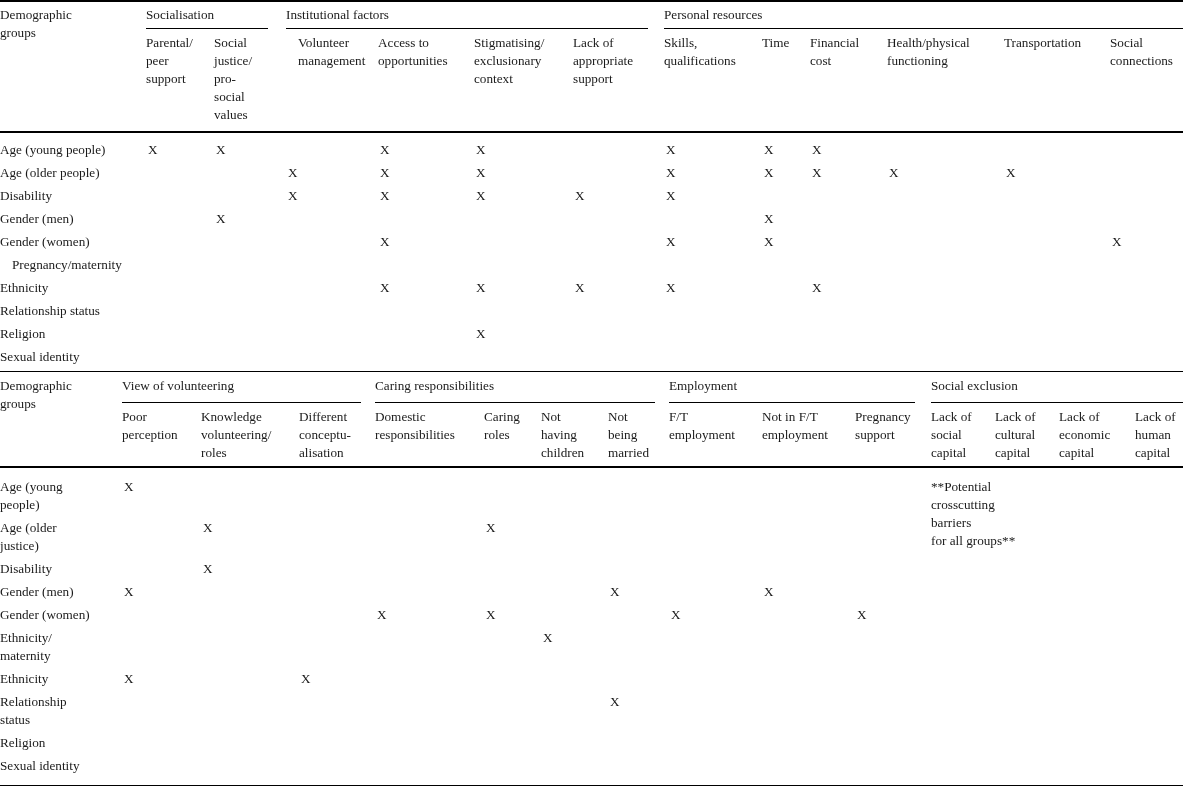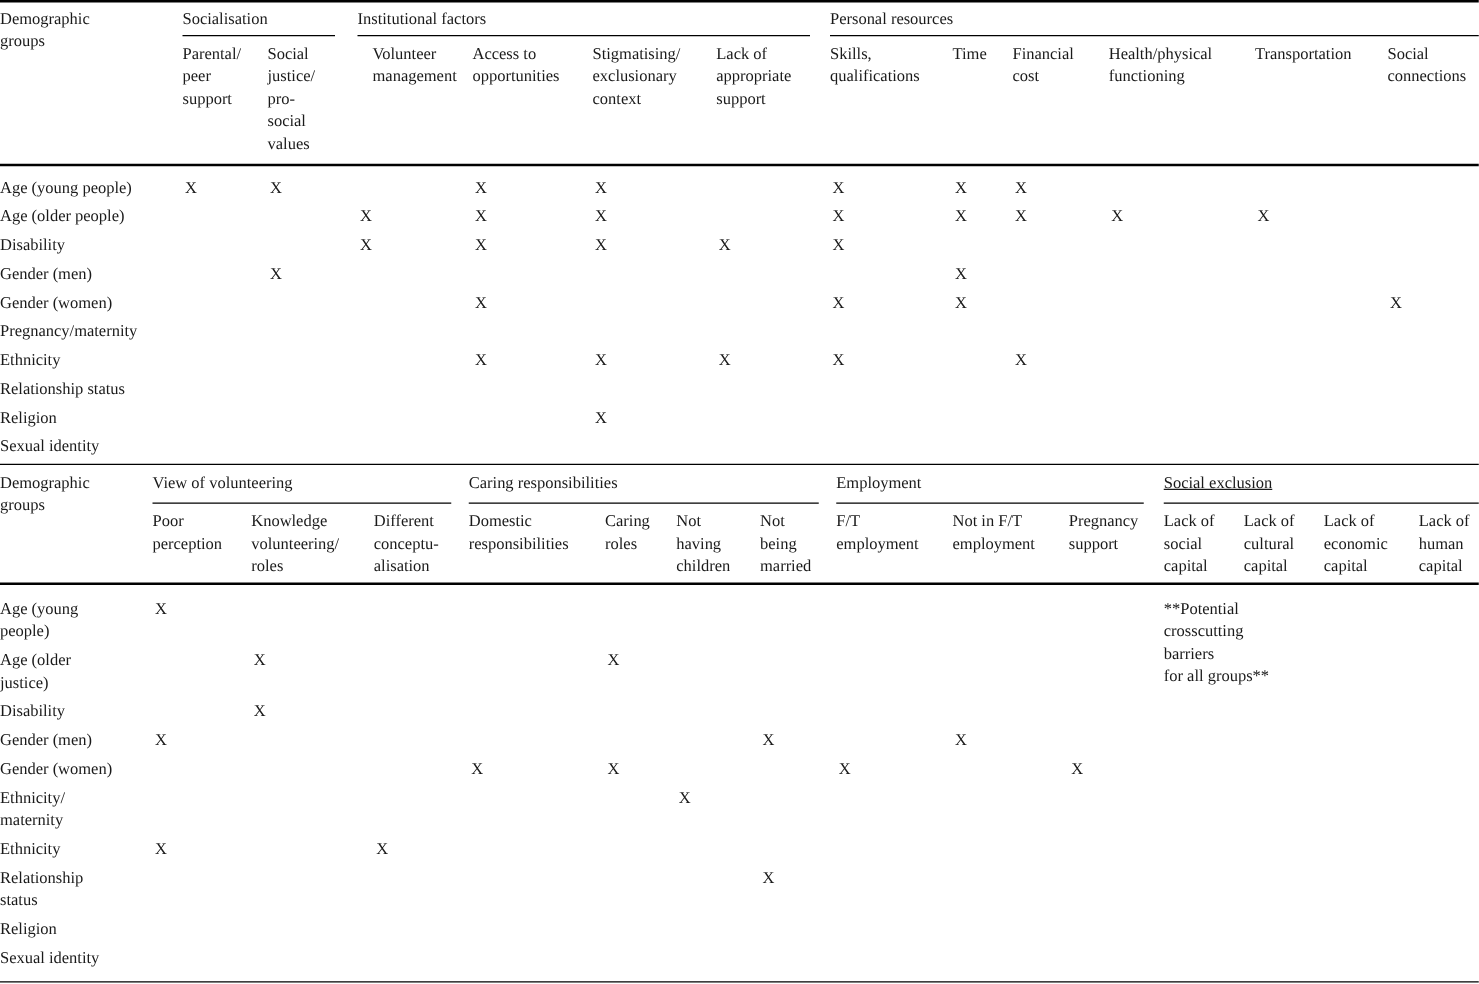--- a/index.html
+++ b/index.html
@@ -80,21 +80,21 @@
     <div class="mark" style="left:575px; top:187px;">X</div>
     <div class="mark" style="left:666px; top:187px;">X</div>
     <div class="abs" style="left:0px; top:210px;">Gender (men)</div>
     <div class="mark" style="left:216px; top:210px;">X</div>
     <div class="mark" style="left:764px; top:210px;">X</div>
     <div class="abs" style="left:0px; top:233px;">Gender (women)</div>
     <div class="mark" style="left:380px; top:233px;">X</div>
     <div class="mark" style="left:666px; top:233px;">X</div>
     <div class="mark" style="left:764px; top:233px;">X</div>
     <div class="mark" style="left:1112px; top:233px;">X</div>
-    <div class="abs" style="left:0px; top:256px;">Pregnancy/maternity</div>
+    <div class="abs" style="left:12px; top:256px;">Pregnancy/maternity</div>
     <div class="abs" style="left:0px; top:279px;">Ethnicity</div>
     <div class="mark" style="left:380px; top:279px;">X</div>
     <div class="mark" style="left:476px; top:279px;">X</div>
     <div class="mark" style="left:575px; top:279px;">X</div>
     <div class="mark" style="left:666px; top:279px;">X</div>
     <div class="mark" style="left:812px; top:279px;">X</div>
     <div class="abs" style="left:0px; top:302px;">Relationship status</div>
     <div class="abs" style="left:0px; top:325px;">Religion</div>
     <div class="mark" style="left:476px; top:325px;">X</div>
     <div class="abs" style="left:0px; top:348px;">Sexual identity</div>
@@ -103,21 +103,21 @@
 <div class="rule thin" style="top:371px;"></div>
 <div id="t2-groups">
     <div class="abs" style="left:0px; top:377px;">Demographic
 groups</div>
     <div class="abs" style="left:122px; top:377px;">View of volunteering</div>
     <div class="grp-rule" style="left:122px; width:239px; top:402px;"></div>
     <div class="abs" style="left:375px; top:377px;">Caring responsibilities</div>
     <div class="grp-rule" style="left:375px; width:280px; top:402px;"></div>
     <div class="abs" style="left:669px; top:377px;">Employment</div>
     <div class="grp-rule" style="left:669px; width:246px; top:402px;"></div>
-    <div class="abs" style="left:931px; top:377px;text-decoration:underline;">Social exclusion</div>
+    <div class="abs" style="left:931px; top:377px;">Social exclusion</div>
     <div class="grp-rule" style="left:931px; width:252px; top:402px;"></div>
     <div class="abs" style="left:122px; top:408px;">Poor
 perception</div>
     <div class="abs" style="left:201px; top:408px;">Knowledge
 volunteering/
 roles</div>
     <div class="abs" style="left:299px; top:408px;">Different
 conceptu-
 alisation</div>
     <div class="abs" style="left:375px; top:408px;">Domestic

